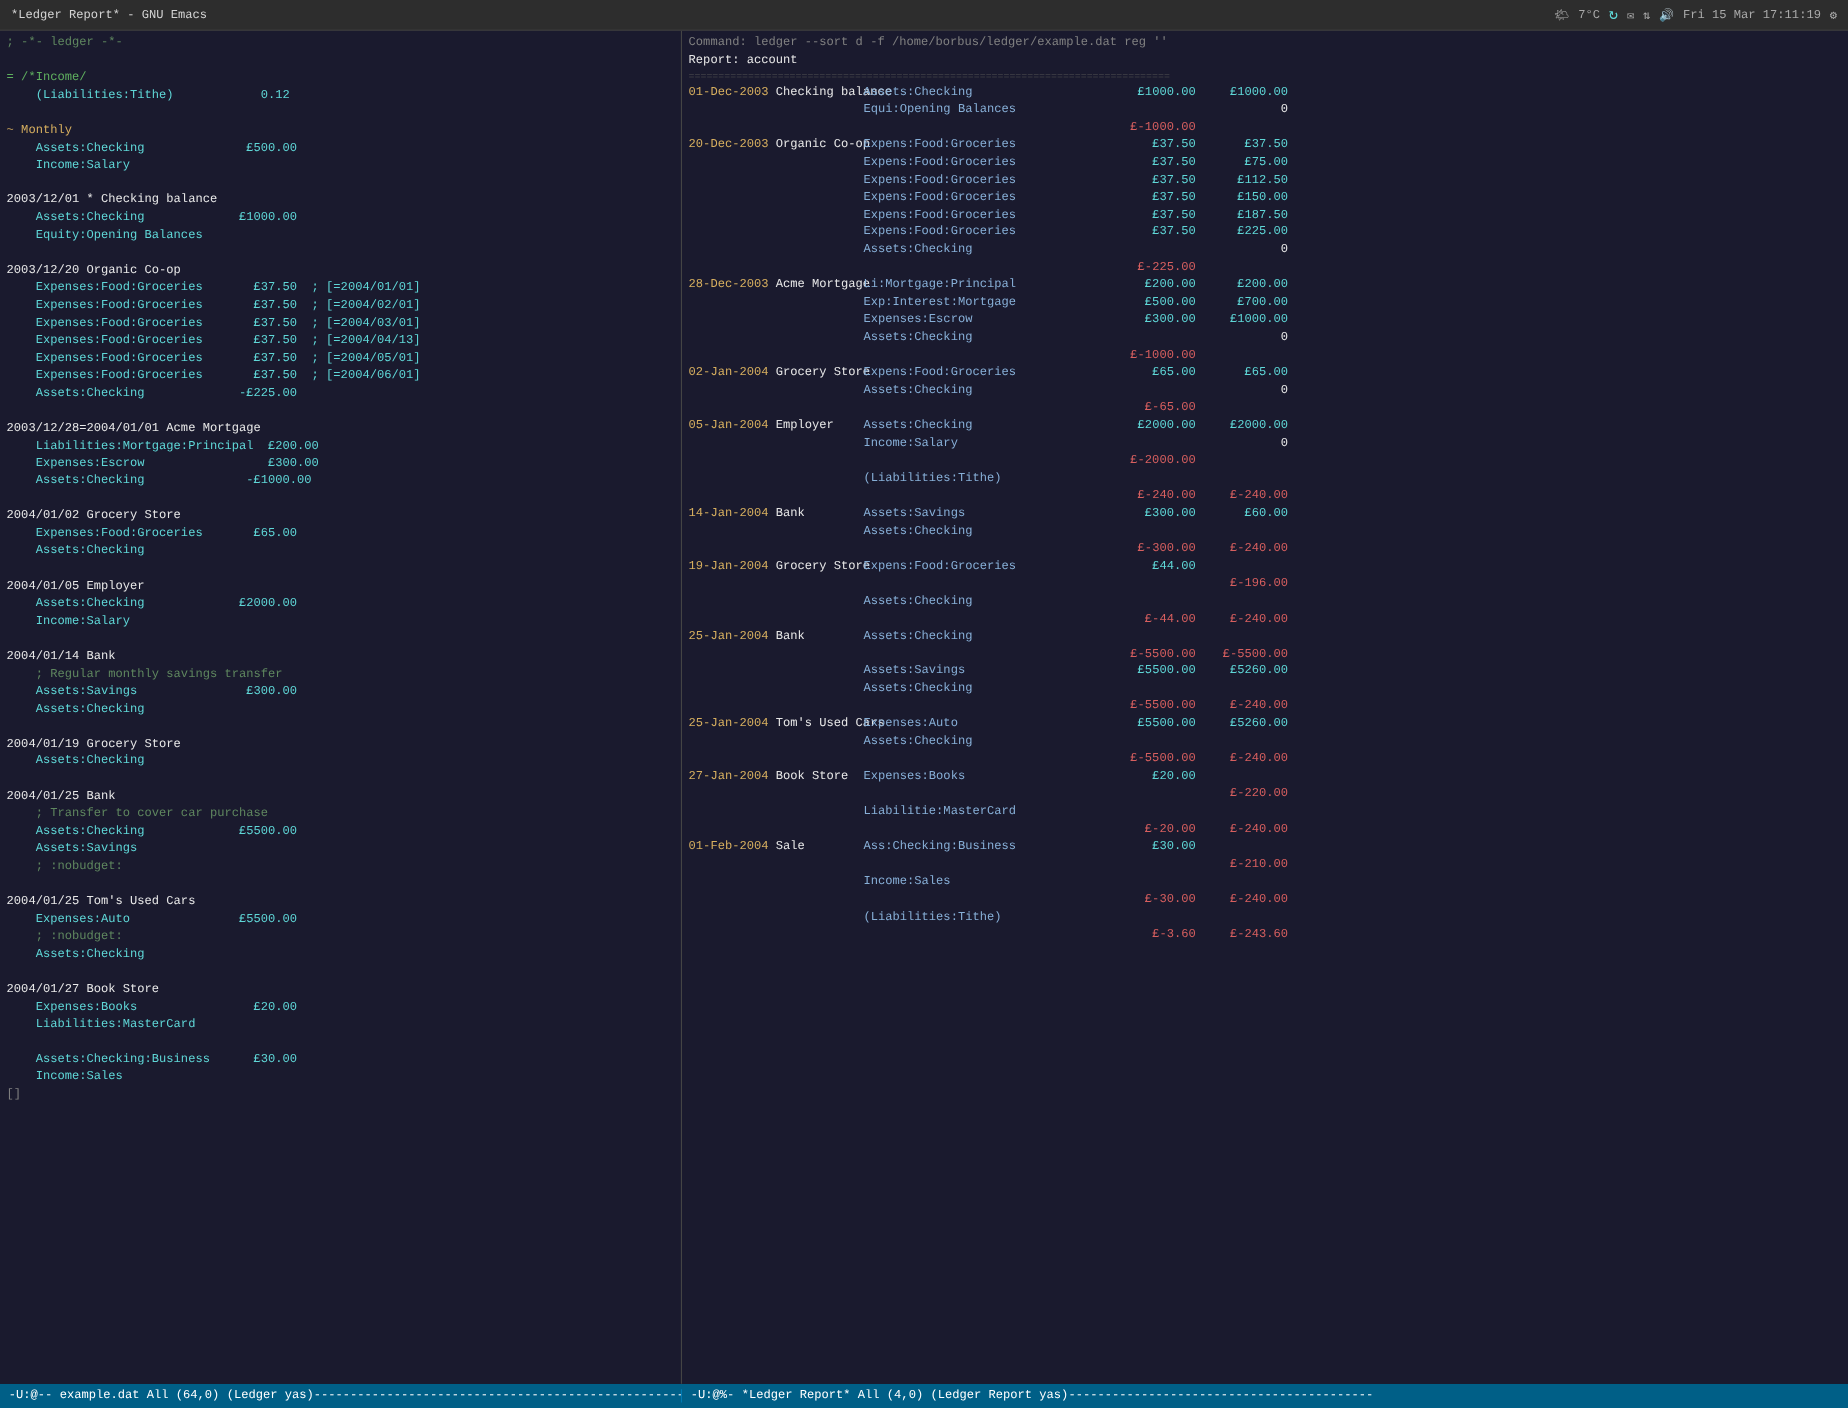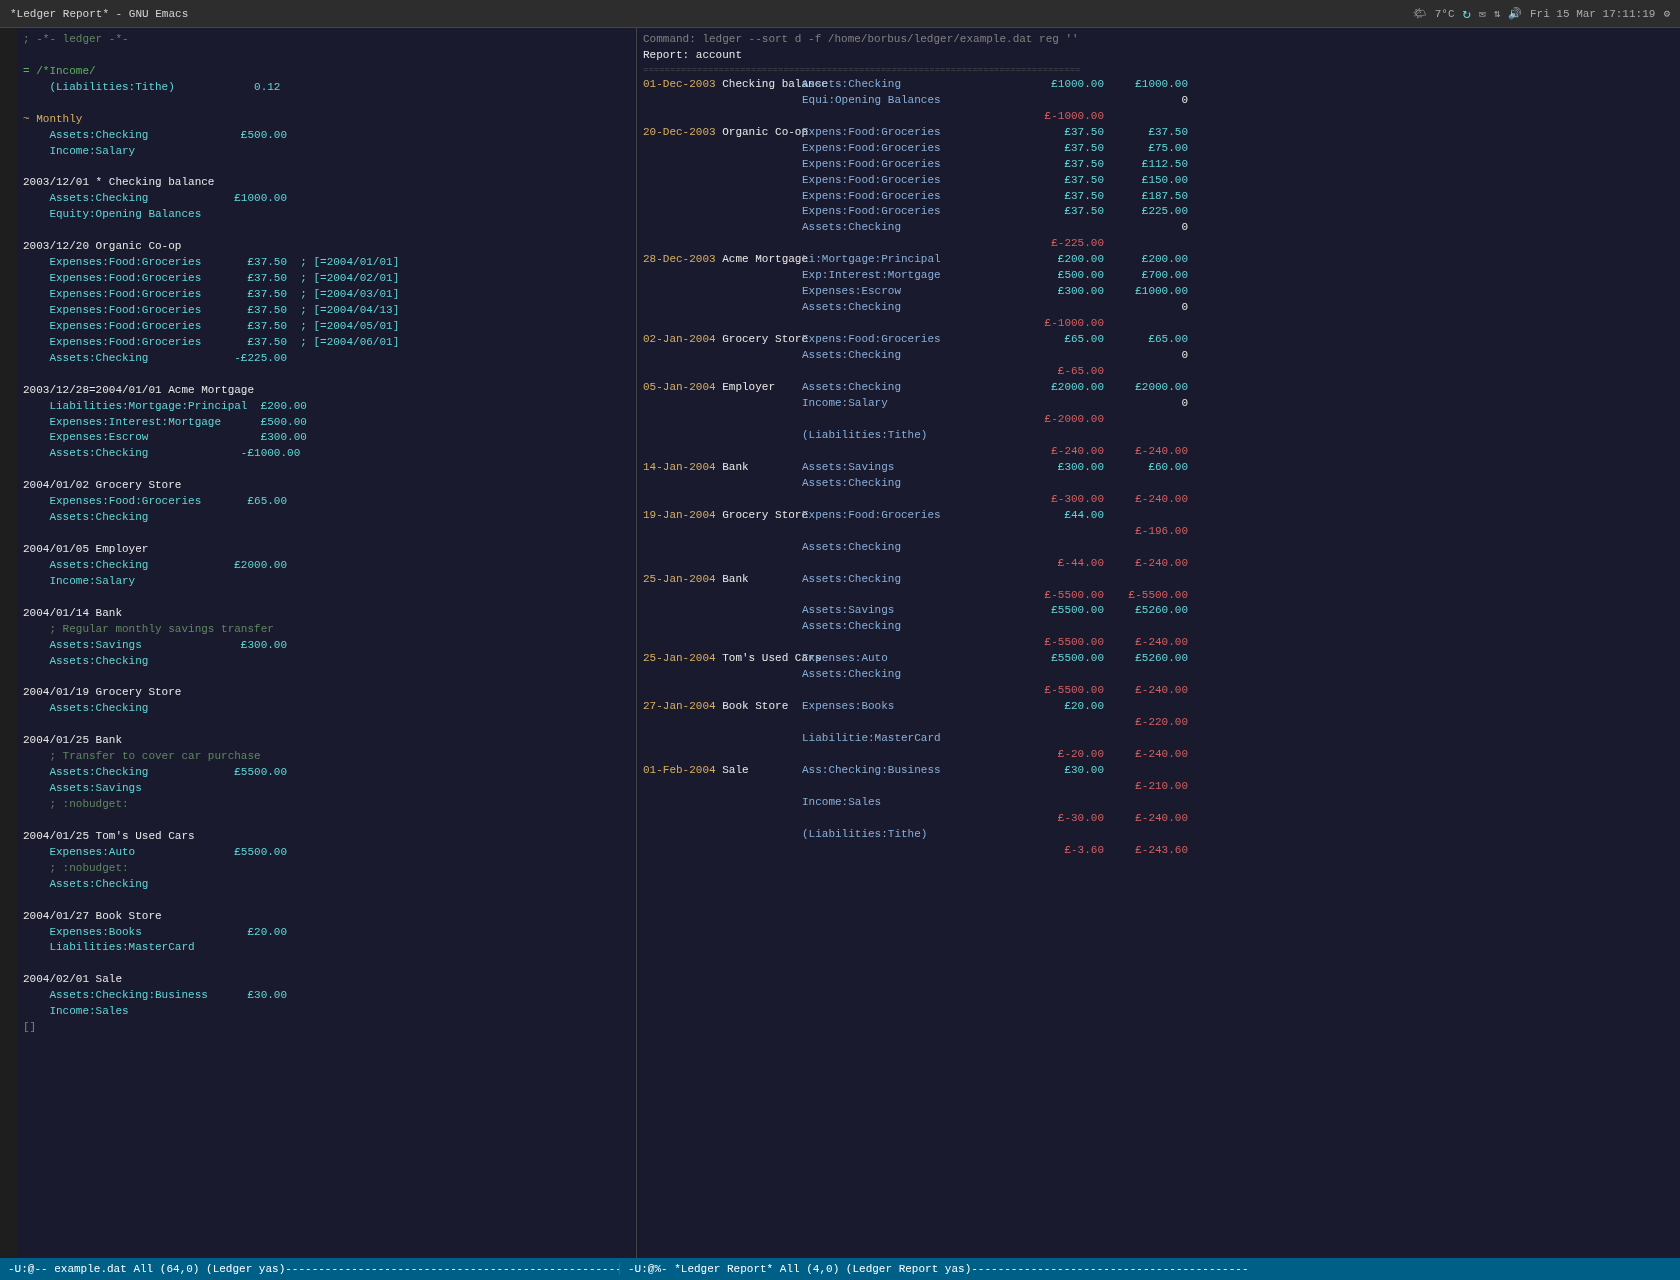--- a/index.html
+++ b/index.html
@@ -26,21 +26,20 @@
       display: flex;
       align-items: center;
       gap: 8px;
       color: #aaa;
       font-size: 11px;
     }
     
     #main {
       display: flex;
       height: calc(1280px - 28px - 22px);
-      padding-left: 17px;
     }
     
     #left-pane {
       width: 620px;
       background: #1a1a2e;
       overflow: hidden;
       border-right: 1px solid #444;
       padding: 4px 6px;
     }
     
@@ -124,21 +123,20 @@
         <div class="line cyan">    Expenses:Food:Groceries       £37.50  ; [=2004/01/01]</div>
         <div class="line cyan">    Expenses:Food:Groceries       £37.50  ; [=2004/02/01]</div>
         <div class="line cyan">    Expenses:Food:Groceries       £37.50  ; [=2004/03/01]</div>
         <div class="line cyan">    Expenses:Food:Groceries       £37.50  ; [=2004/04/13]</div>
         <div class="line cyan">    Expenses:Food:Groceries       £37.50  ; [=2004/05/01]</div>
         <div class="line cyan">    Expenses:Food:Groceries       £37.50  ; [=2004/06/01]</div>
         <div class="line cyan">    Assets:Checking             -£225.00</div>
         <div class="line "> </div>
         <div class="line white">2003/12/28=2004/01/01 Acme Mortgage</div>
         <div class="line cyan">    Liabilities:Mortgage:Principal  £200.00</div>
-        <div class="line cyan">    Expenses:Interest:Mortgage      £500.00</div>
         <div class="line cyan">    Expenses:Escrow                 £300.00</div>
         <div class="line cyan">    Assets:Checking              -£1000.00</div>
         <div class="line "> </div>
         <div class="line white">2004/01/02 Grocery Store</div>
         <div class="line cyan">    Expenses:Food:Groceries       £65.00</div>
         <div class="line cyan">    Assets:Checking</div>
         <div class="line "> </div>
         <div class="line white">2004/01/05 Employer</div>
         <div class="line cyan">    Assets:Checking             £2000.00</div>
         <div class="line cyan">    Income:Salary</div>
@@ -159,21 +157,20 @@
         <div class="line "> </div>
         <div class="line white">2004/01/25 Tom's Used Cars</div>
         <div class="line cyan">    Expenses:Auto               £5500.00</div>
         <div class="line comment">    ; :nobudget:</div>
         <div class="line cyan">    Assets:Checking</div>
         <div class="line "> </div>
         <div class="line white">2004/01/27 Book Store</div>
         <div class="line cyan">    Expenses:Books                £20.00</div>
         <div class="line cyan">    Liabilities:MasterCard</div>
         <div class="line "> </div>
-        <div class="line white">2004/02/01 Sale</div>
         <div class="line cyan">    Assets:Checking:Business      £30.00</div>
         <div class="line cyan">    Income:Sales</div>
         <div class="line dim">[]</div>
       </div>
   </div>
 
   <div id="right-pane">
     <div>
       <div class="line dim">Command: ledger --sort d -f /home/borbus/ledger/example.dat reg ''</div>
       <div class="line white">Report: account</div>

